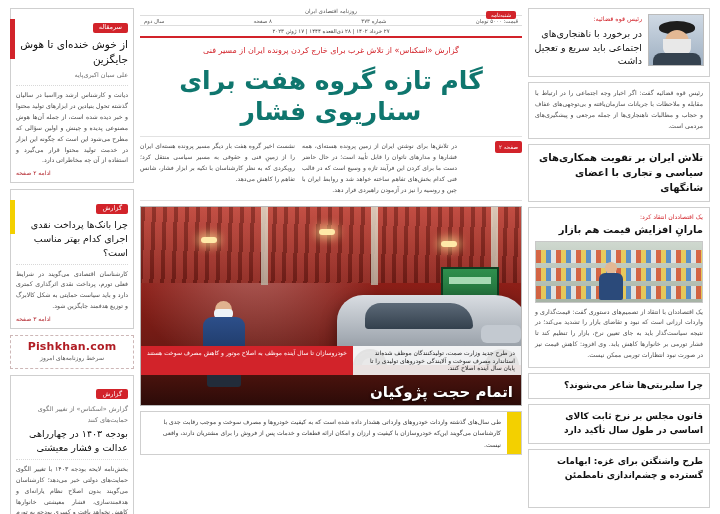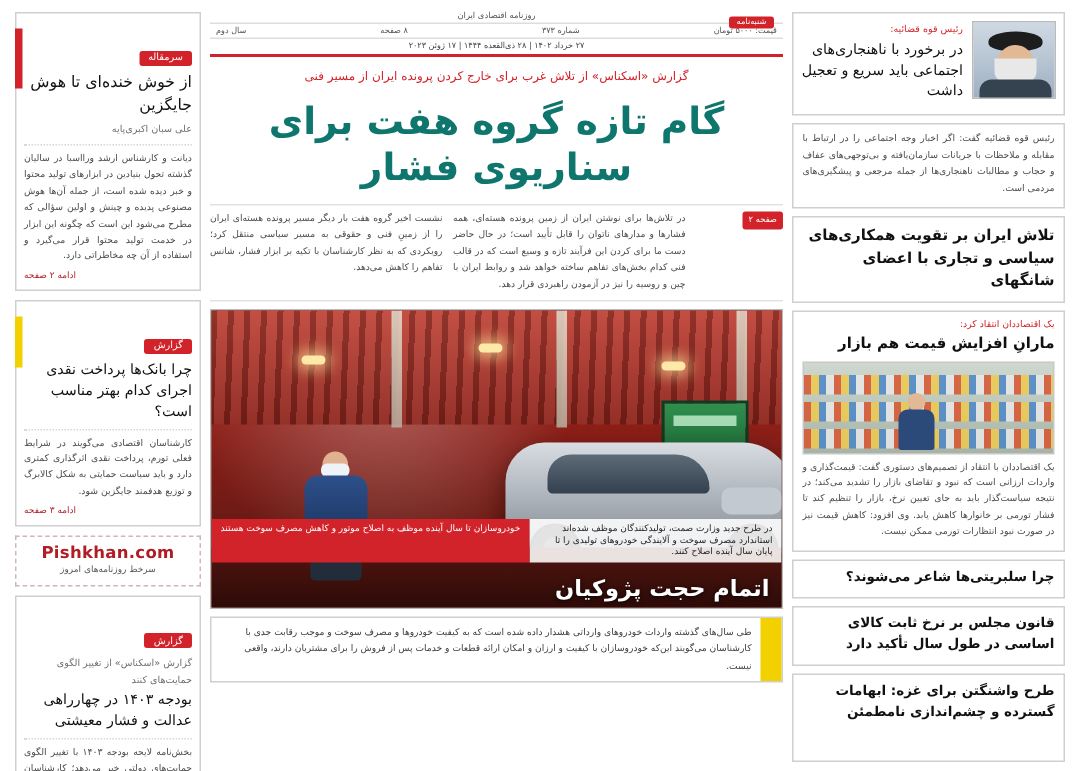--- a/index.html
+++ b/index.html
@@ -37,21 +37,21 @@
   }
   .col-left {
     width: 182px;
     display: flex; flex-direction: column; gap: 5px;
   }
 
   
   .box {
     border: 1px solid #cfcfcf;
     background: #fff;
-    padding: 16px 5px 6px 5px;
+    padding: 5px 5px 6px 5px;
     position: relative;
   }
   .tag {
     display: inline-block;
     background: #d2232a;
     color: #fff;
     font-size: 6.5px;
     padding: 1.5px 6px 2px 6px;
     border-radius: 2px;
     line-height: 1;

